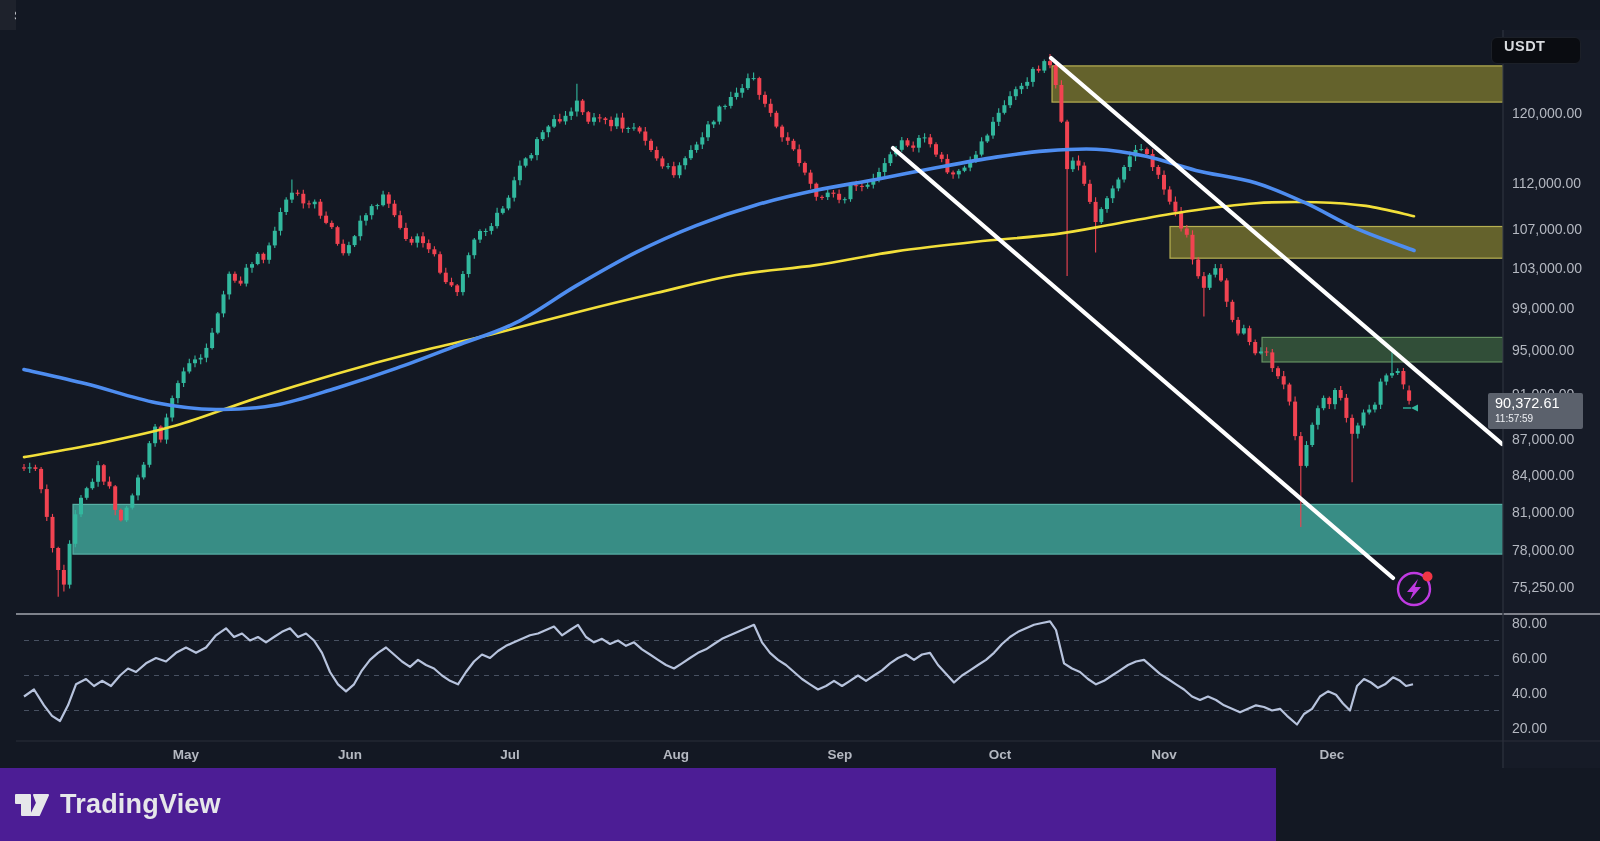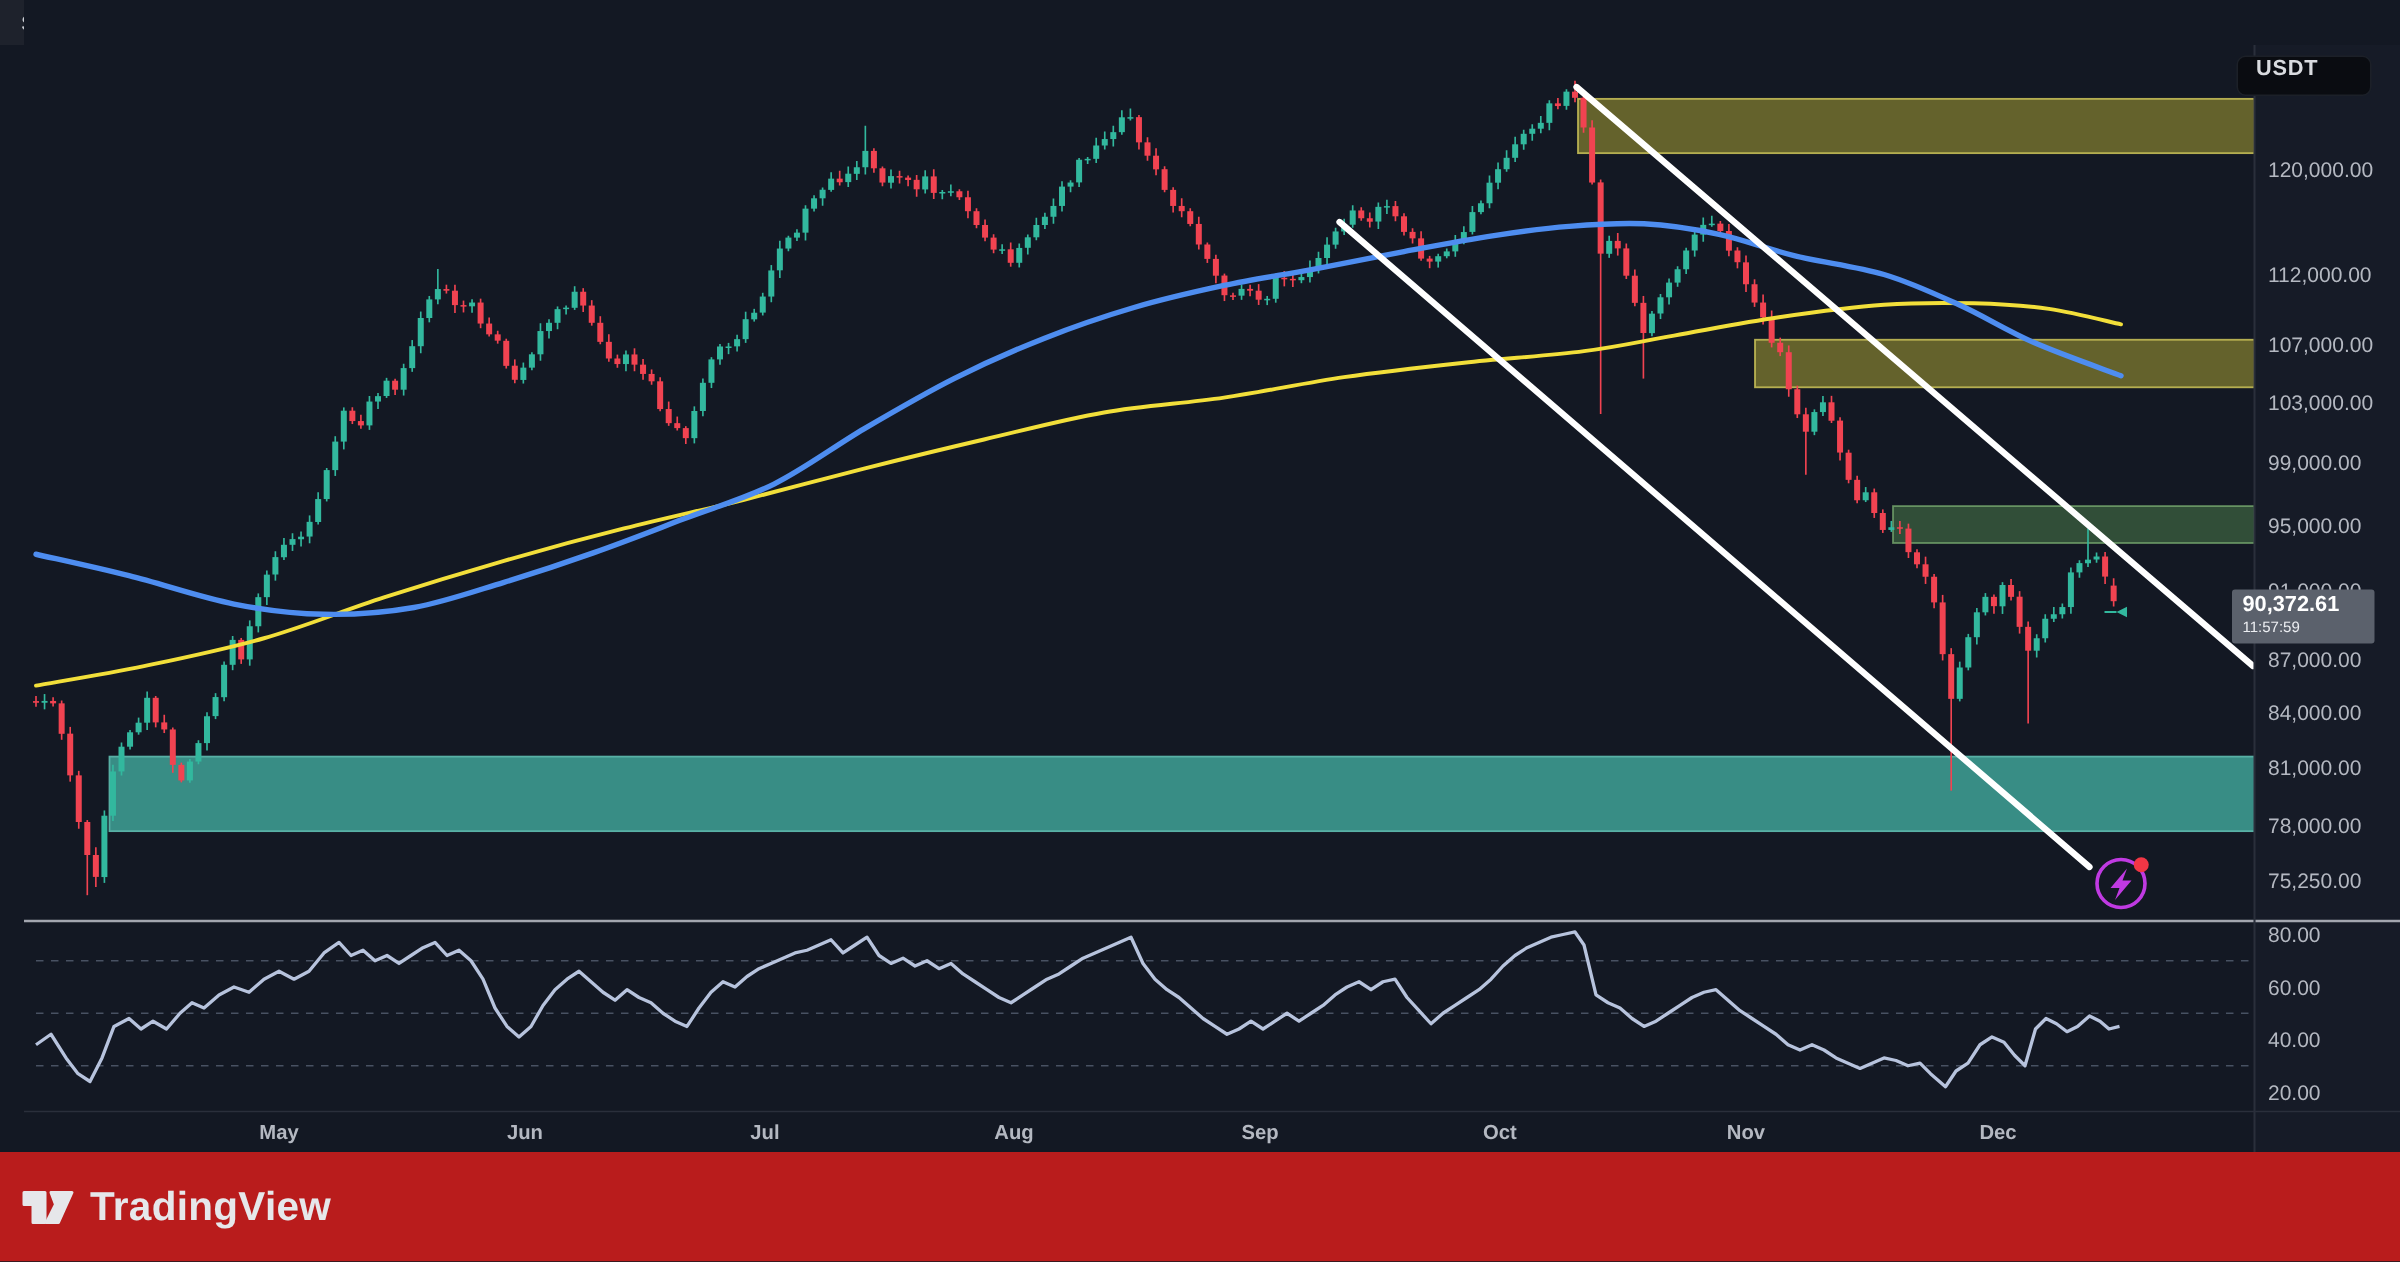--- a/index.html
+++ b/index.html
@@ -8,23 +8,23 @@
   .topbar{position:absolute;left:0;top:0;width:1600px;height:30px;background:#1e222c;
           display:flex;align-items:center;}
   .topbar span{margin-left:14px;font-size:13.5px;color:#cdd0d6;letter-spacing:.1px;}
   #chart-wrap{position:absolute;left:16px;top:0;width:1516px;height:841px;}
   .usdt-badge{position:absolute;left:1491px;top:37px;width:90px;height:27px;background:#0a0c11;
           border:1px solid #1c2028;border-radius:6px;box-sizing:border-box;
           display:flex;align-items:flex-start;}
   .usdt-badge span{margin-left:12px;font-size:14.5px;font-weight:600;color:#d9dbdf;letter-spacing:.5px;}
   .price-tag{position:absolute;left:1488px;top:393px;width:95px;background:#5b616c;
           border-radius:2px;padding:2px 0 3px 7px;box-sizing:border-box;z-index:5;}
-  .price-tag .v{font-size:14.5px;font-weight:700;color:#ffffff;line-height:16px;}
+  .price-tag .v{font-size:14.5px;font-weight:400;color:#ffffff;line-height:16px;}
   .price-tag .c{font-size:10px;color:#eceef2;line-height:15px;}
-  .footer{position:absolute;left:0;top:768px;width:1600px;height:73px;background:#b91c1c;
+  .footer{position:absolute;left:0;top:768px;width:1276px;height:73px;background:#4c1d95;
           display:flex;align-items:center;}
   .logo{display:flex;align-items:center;margin-left:14px;cursor:pointer;}
   .logo span{margin-left:10px;font-size:27px;font-weight:700;color:#e6e7ea;letter-spacing:.2px;}
   svg text{font-family:"Liberation Sans","DejaVu Sans",sans-serif;}
 </style>
 </head>
 <body>
 
 <div class="topbar">
   <span>Shayannv created with TradingView.com, Dec 13, 2025 12:02 UTC</span>

